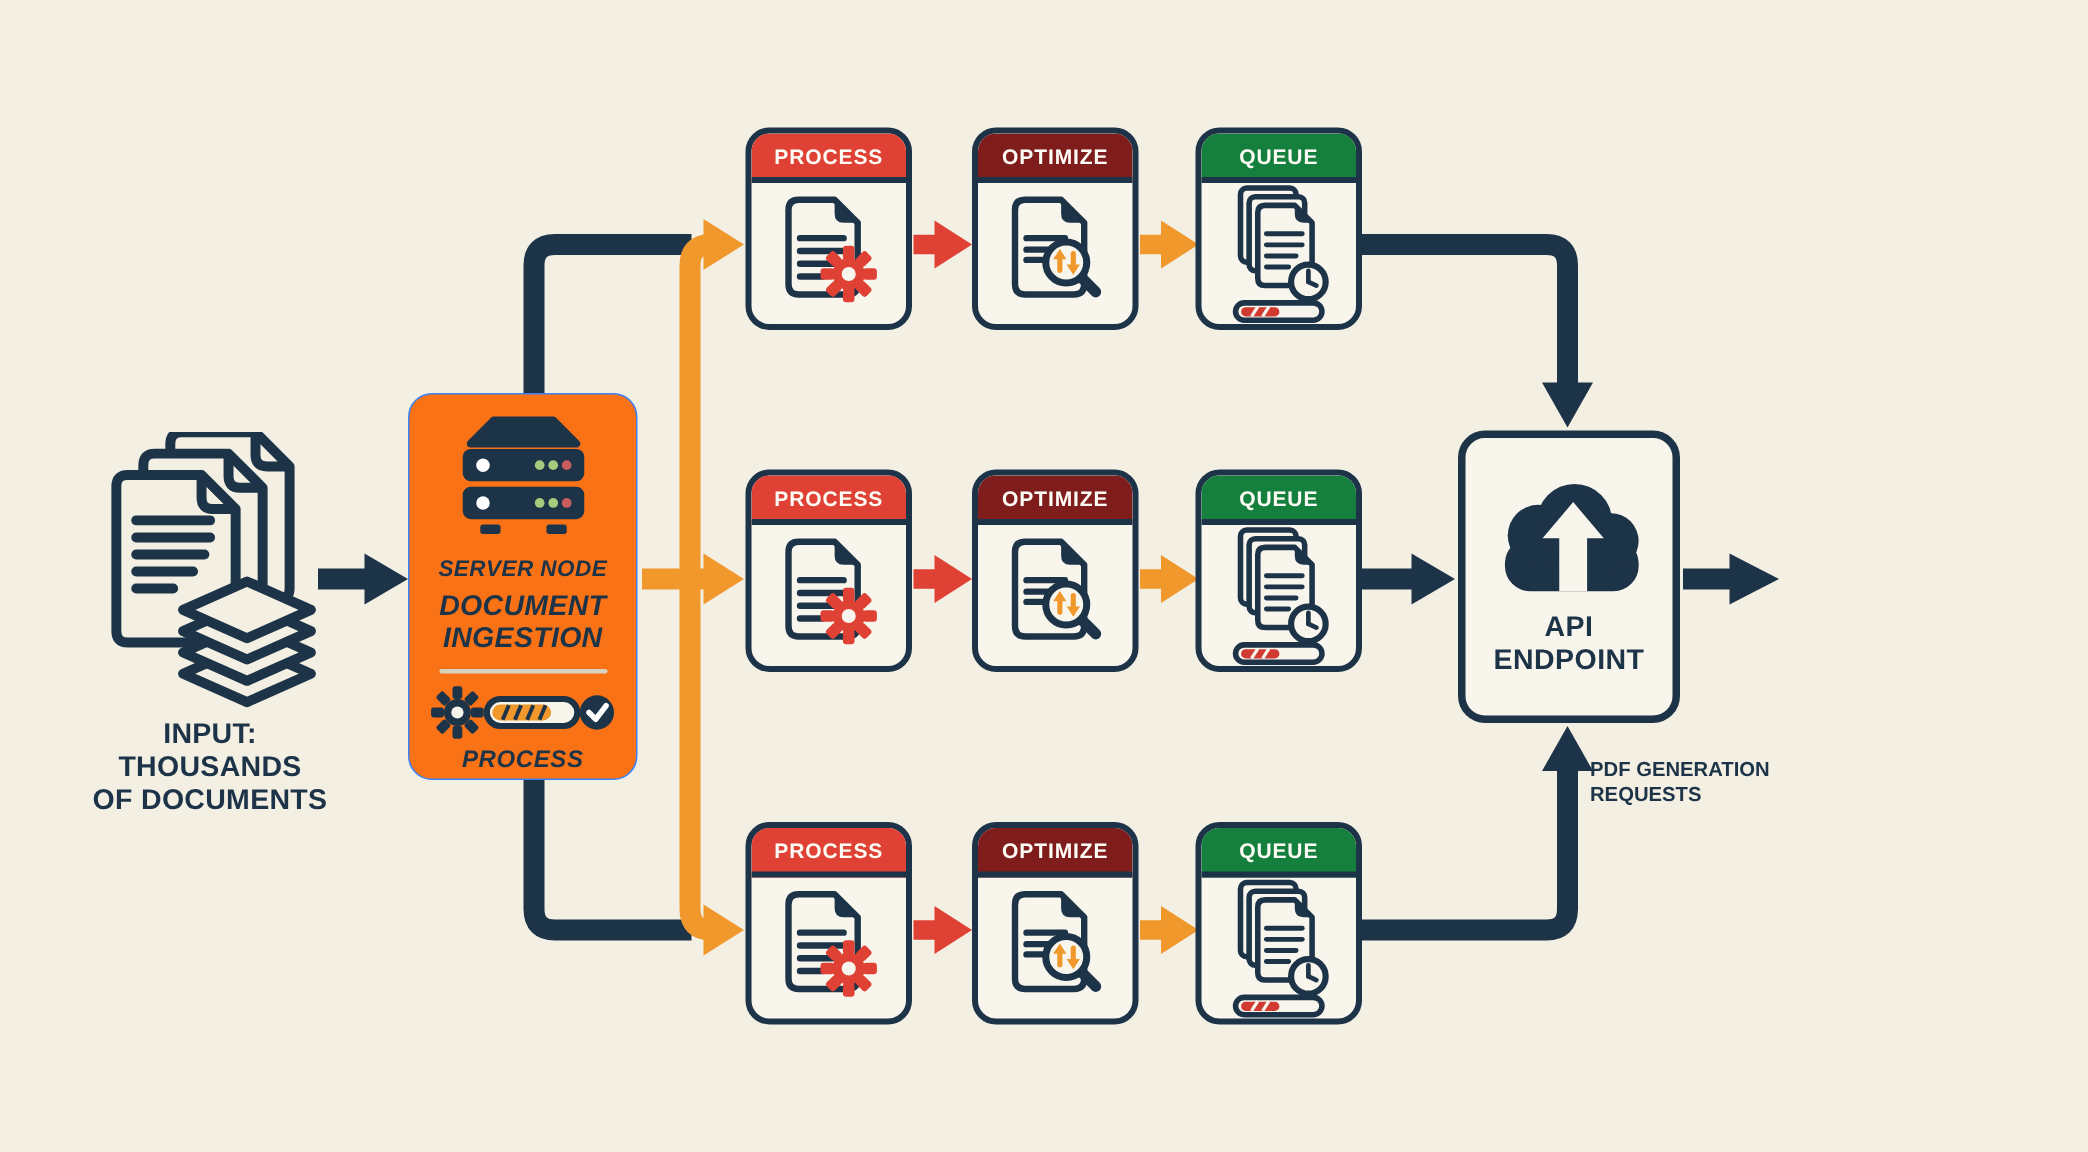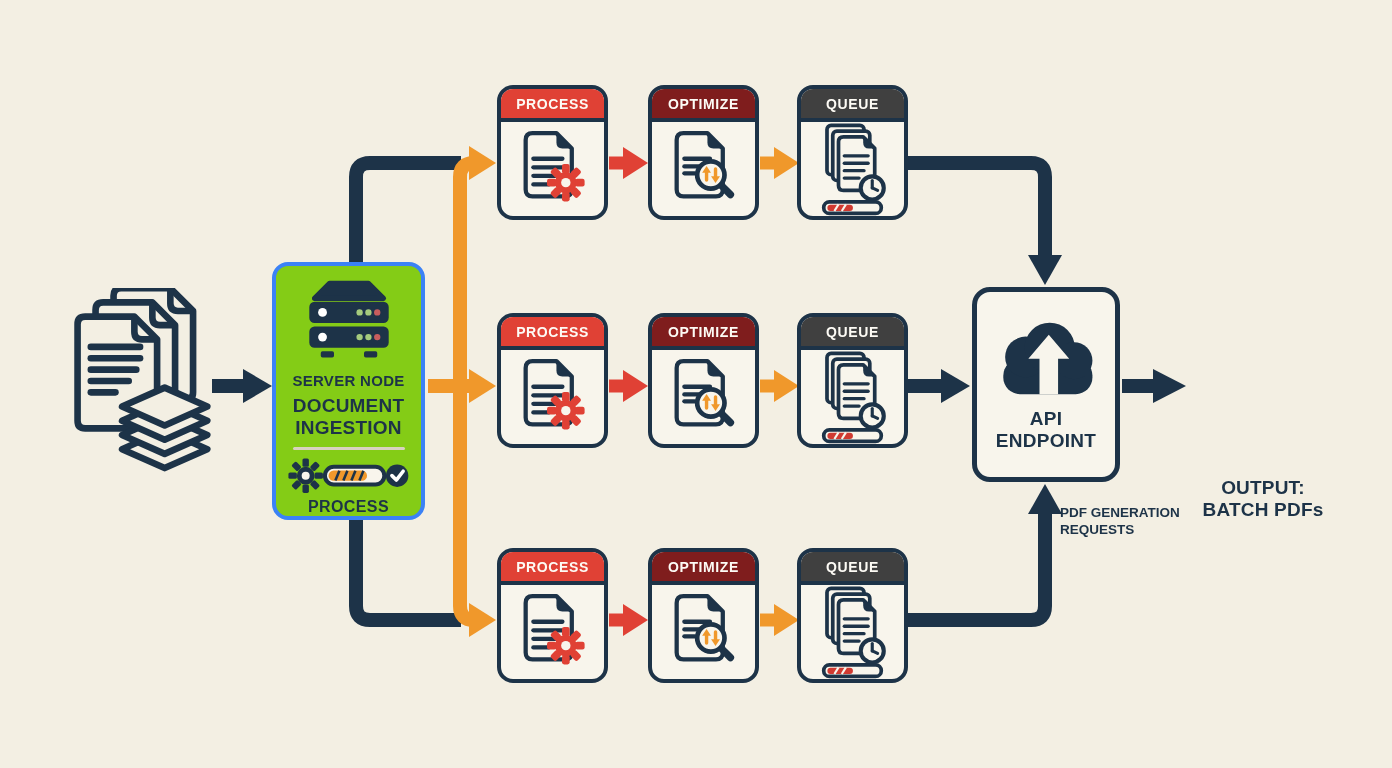--- a/index.html
+++ b/index.html
@@ -7,24 +7,24 @@
           font-family:"Liberation Sans",sans-serif;color:#1d3348;}
   .abs{position:absolute;}
   svg.connectors{position:absolute;left:0;top:0;z-index:1;}
   .fig{z-index:2;}
   .stage{position:absolute;width:111px;height:135px;border:4px solid #1d3348;border-radius:16px;
          background:#f8f5ec;box-sizing:border-box;overflow:hidden;z-index:2;}
   .stage .hd{height:29px;display:flex;align-items:center;justify-content:center;color:#fdfbf5;
              font-weight:800;font-size:14px;letter-spacing:.6px;border-bottom:4px solid #1d3348;}
   .hd.red{background:#e04135;}
   .hd.orange{background:#7f1d1d;}
-  .hd.navy{background:#404040;}
+  .hd.navy{background:#15803d;}
   .stage .bd{display:flex;align-items:center;justify-content:center;height:94px;}
-  .server{border:4px solid #3b82f6;border-radius:16px;background:#84cc16;box-sizing:border-box;
-          display:flex;flex-direction:column;align-items:center;padding-top:12px;z-index:2;}
+  .server{border:1px solid #3b82f6;border-radius:16px;background:#f97316;box-sizing:border-box;
+          display:flex;flex-direction:column;align-items:center;padding-top:12px;z-index:2;font-style:italic;}
   .srv-title{font-size:15px;font-weight:800;margin-top:6px;letter-spacing:.3px;}
   .srv-sub{font-size:19px;font-weight:800;margin-top:6px;text-align:center;line-height:1.12;letter-spacing:.2px;}
   .srv-div{width:112px;height:3px;background:#d8d2c0;border-radius:2px;margin:9px 0 8px;}
   .srv-status{font-size:16px;font-weight:800;margin-top:5px;letter-spacing:.4px;}
   .api{border:5px solid #1d3348;border-radius:18px;background:#f8f5ec;box-sizing:border-box;
        display:flex;flex-direction:column;align-items:center;padding-top:26px;z-index:2;}
   .api-label{font-size:19px;font-weight:800;text-align:center;line-height:1.18;margin-top:12px;letter-spacing:.3px;}
   .label-lg{font-size:19px;font-weight:800;line-height:1.16;text-align:center;letter-spacing:.2px;z-index:2;}
   .ann{font-size:13.5px;font-weight:800;text-align:left;line-height:1.25;z-index:2;}
   .pre{white-space:pre-line;}
@@ -177,20 +177,23 @@
         <line x1="22" y1="110" x2="48" y2="110"></line>
       </g>
       <g stroke="#1d3348" stroke-width="7" stroke-linejoin="round" fill="#f3efe3">
         <polygon points="100,150 145,170 100,190 55,170"></polygon>
         <polygon points="100,135 145,155 100,175 55,155"></polygon>
         <polygon points="100,120 145,140 100,160 55,140"></polygon>
         <polygon points="100,105 145,125 100,145 55,125"></polygon>
       </g>
     </svg>
   </div>
+  <div class="abs label-lg pre" style="left:18px;top:479px;width:244px">INPUT:
+THOUSANDS
+OF DOCUMENTS</div>
 
   <div class="abs server" style="left:272px;top:262px;width:153px;height:258px">
     <svg width="104" height="90" viewBox="0 0 112 100">
       <polygon points="34,6 78,6 95,23 17,23" fill="#1d3348" stroke="#1d3348" stroke-width="6" stroke-linejoin="round"></polygon>
       <rect x="11" y="27" width="90" height="24" rx="6" fill="#1d3348"></rect>
       <rect x="11" y="55" width="90" height="24" rx="6" fill="#1d3348"></rect>
       <circle cx="26" cy="39" r="5" fill="#ffffff"></circle>
         <circle cx="26" cy="67" r="5" fill="#ffffff"></circle>
       <circle cx="68" cy="39" r="3.6" fill="#a5cb7d"></circle>
         <circle cx="78" cy="39" r="3.6" fill="#a5cb7d"></circle>
@@ -319,16 +322,14 @@
       </g>
       <polygon points="63,18 41,44 53,44 53,82 73,82 73,44 85,44" fill="#f8f5ec"></polygon>
     </svg>
     <div class="api-label pre">API
 ENDPOINT</div>
   </div>
 
   <div class="abs ann pre" style="left:1060px;top:505px;width:122px">PDF GENERATION
 REQUESTS</div>
 
-  <div class="abs label-lg pre" style="left:1152px;top:477px;width:222px">OUTPUT:
-BATCH PDFs</div>
 
 </div>
 
 </body></html>

